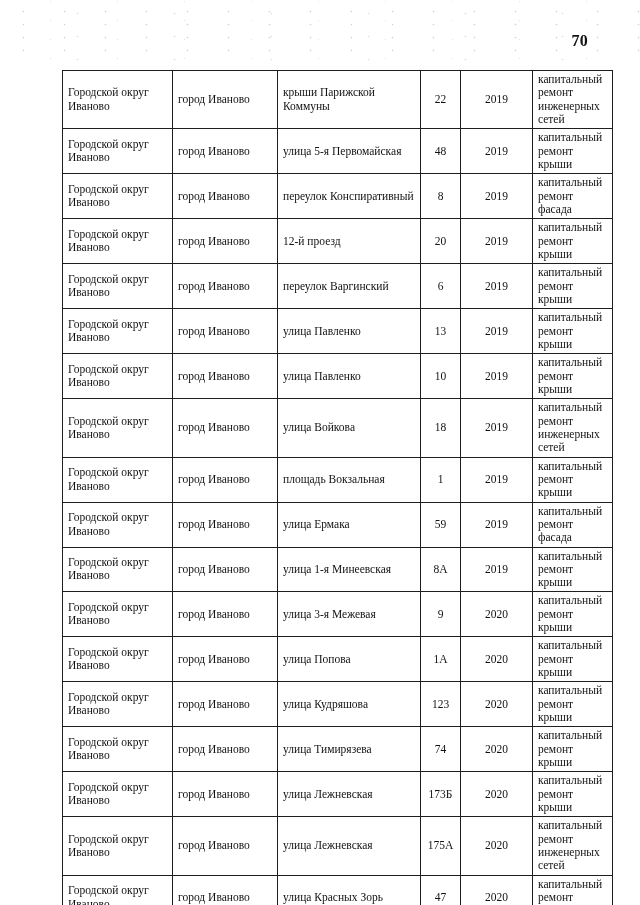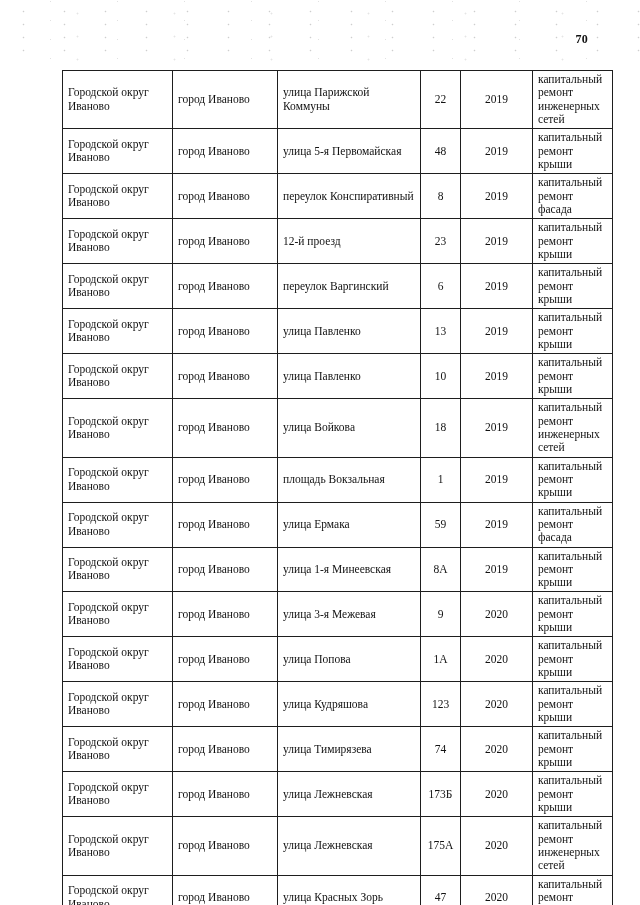--- a/index.html
+++ b/index.html
@@ -24,21 +24,21 @@
       radial-gradient(circle, rgba(90,90,90,0.18) 0.5px, transparent 1px),
       radial-gradient(circle, rgba(40,40,40,0.12) 0.7px, transparent 1.2px);
     background-size: 41px 13px, 67px 19px, 97px 23px;
     background-position: 3px 5px, 17px 11px, 29px 2px;
     pointer-events: none;
   }
   .page-number {
     position: absolute;
     top: 32px;
     right: 52px;
-    font-size: 12px;
+    font-size: 16px;
     font-weight: bold;
     letter-spacing: 0.3px;
   }
   table.doc-table {
     position: absolute;
     left: 62px;
     top: 70px;
     width: 550px;
     border-collapse: collapse;
     table-layout: fixed;
@@ -71,21 +71,21 @@
     <col style="width:105px">
     <col style="width:143px">
     <col style="width:40px">
     <col style="width:72px">
     <col style="width:80px">
   </colgroup>
   <tbody>
   <tr>
     <td class="col-district">Городской округ Иваново</td>
     <td class="col-city">город Иваново</td>
-    <td class="col-street">улица Парижской Коммуны</td>
+    <td class="col-street">крыши Парижской Коммуны</td>
     <td class="col-house">22</td>
     <td class="col-year">2019</td>
     <td class="col-work">капитальный ремонт инженерных сетей</td>
   </tr>
 
   <tr>
     <td class="col-district">Городской округ Иваново</td>
     <td class="col-city">город Иваново</td>
     <td class="col-street">улица 5-я Первомайская</td>
     <td class="col-house">48</td>
@@ -99,21 +99,21 @@
     <td class="col-street">переулок Конспиративный</td>
     <td class="col-house">8</td>
     <td class="col-year">2019</td>
     <td class="col-work">капитальный ремонт фасада</td>
   </tr>
 
   <tr>
     <td class="col-district">Городской округ Иваново</td>
     <td class="col-city">город Иваново</td>
     <td class="col-street">12-й проезд</td>
-    <td class="col-house">23</td>
+    <td class="col-house">20</td>
     <td class="col-year">2019</td>
     <td class="col-work">капитальный ремонт крыши</td>
   </tr>
 
   <tr>
     <td class="col-district">Городской округ Иваново</td>
     <td class="col-city">город Иваново</td>
     <td class="col-street">переулок Варгинский</td>
     <td class="col-house">6</td>
     <td class="col-year">2019</td>

